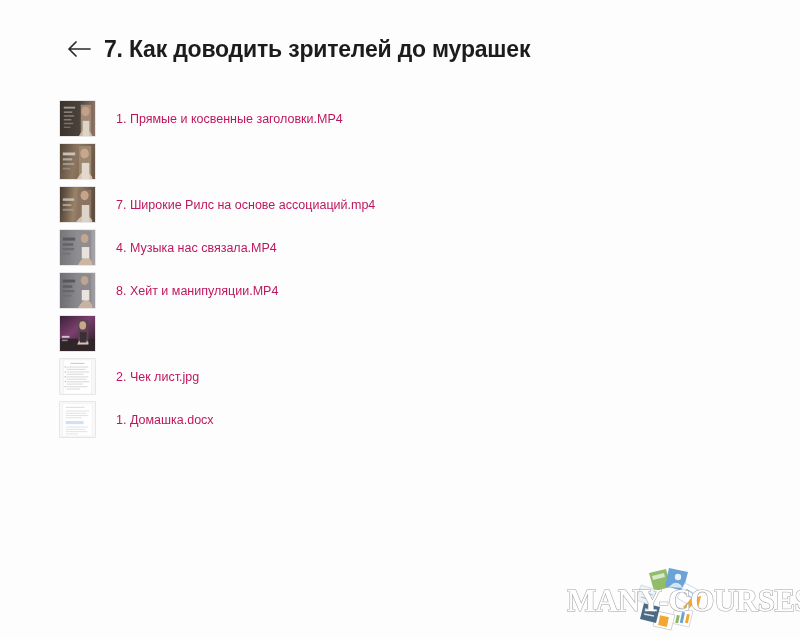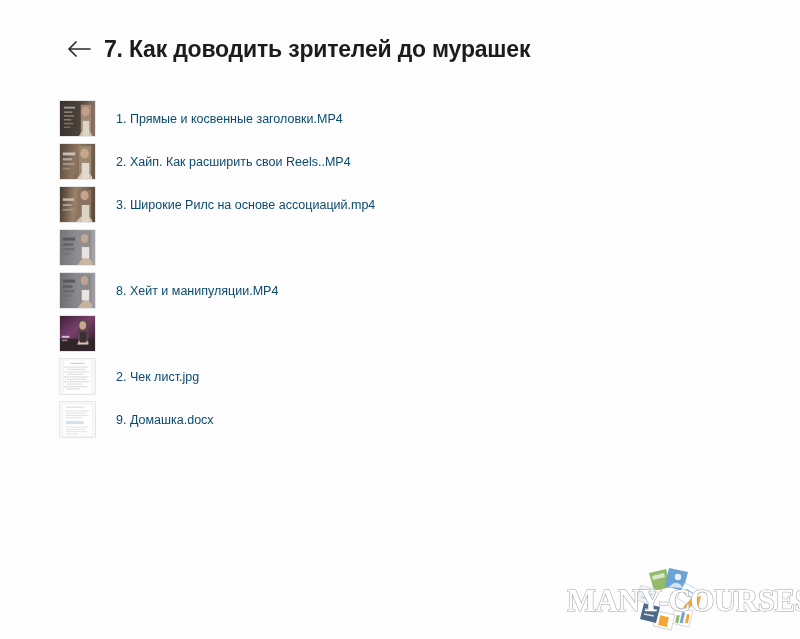--- a/index.html
+++ b/index.html
@@ -76,21 +76,21 @@
     box-sizing: border-box;
     overflow: hidden;
     position: relative;
     background: #f2f2f2;
     border-radius: 1px;
   }
   .thumb > svg { display: block; width: 100%; height: 100%; }
   .file-label {
     margin-left: 20px;
     font-size: 12.5px;
-    color: #0c4a6e;
+    color: #be185d;
     white-space: nowrap;
     line-height: 16px;
   }
 
   
   .watermark {
     position: absolute;
     left: 565px;
     top: 565px;
     width: 235px;
@@ -155,21 +155,20 @@
         <rect x="20" y="2" width="13" height="35" fill="#9c8771"></rect>
         <ellipse cx="26" cy="10" rx="4.5" ry="5.2" fill="#c9a78d"></ellipse>
         <path d="M18 37 q8-14 16-2 v2 z" fill="#d8c6b4"></path>
         <rect x="23" y="20" width="8" height="17" fill="#e2d8cc"></rect>
         <rect x="3" y="9" width="13" height="3" fill="#d8d2cb" opacity="0.85"></rect>
         <rect x="3" y="15" width="10" height="2.4" fill="#c3bbb3" opacity="0.8"></rect>
         <rect x="3" y="20" width="12" height="2.4" fill="#b3aaa2" opacity="0.7"></rect>
         <rect x="3" y="25" width="8" height="2" fill="#a9a099" opacity="0.6"></rect>
       </svg>
     </div>
-    <div class="file-label">2. Хайп. Как расширить свои Reels..MP4</div>
   </div>
 
   <div class="file-row">
     <div class="thumb">
       <svg viewBox="0 0 37 37" preserveAspectRatio="none" aria-hidden="true">
         <defs>
           <linearGradient id="g3" x1="0" y1="0" x2="1" y2="0.1">
             <stop offset="0" stop-color="#45392f"></stop>
               <stop offset="0.45" stop-color="#9a8268"></stop>
             <stop offset="1" stop-color="#5d4e41"></stop>
@@ -178,21 +177,21 @@
         <rect width="37" height="37" fill="url(#g3)"></rect>
         <rect x="19" y="3" width="14" height="34" fill="#8a7360"></rect>
         <ellipse cx="26" cy="9" rx="4.3" ry="5" fill="#c7a489"></ellipse>
         <path d="M17 37 q9-13 17-2 v2 z" fill="#d2bfad"></path>
         <rect x="23" y="19" width="8" height="18" fill="#ded3c7"></rect>
         <rect x="3" y="12" width="12" height="2.6" fill="#d6cfc7" opacity="0.8"></rect>
         <rect x="3" y="18" width="9" height="2.2" fill="#bdb4ab" opacity="0.75"></rect>
         <rect x="3" y="23" width="11" height="2.2" fill="#ada49c" opacity="0.65"></rect>
       </svg>
     </div>
-    <div class="file-label">3. Широкие Рилс на основе ассоциаций.mp4</div>
+    <div class="file-label">7. Широкие Рилс на основе ассоциаций.mp4</div>
   </div>
 
   <div class="file-row">
     <div class="thumb">
       <svg viewBox="0 0 37 37" preserveAspectRatio="none" aria-hidden="true">
         <defs>
           <linearGradient id="g4" x1="0" y1="0" x2="1" y2="0">
             <stop offset="0" stop-color="#76757a"></stop>
               <stop offset="0.5" stop-color="#8e8d92"></stop>
             <stop offset="1" stop-color="#a5a3a6"></stop>
@@ -202,20 +201,21 @@
         <rect x="20" y="1" width="13" height="36" fill="#8f8d90"></rect>
         <ellipse cx="26" cy="9" rx="4" ry="4.8" fill="#c2a692"></ellipse>
         <path d="M19 37 q8-15 15-3 v3 z" fill="#cbb5a3"></path>
         <rect x="23" y="18" width="8" height="12" fill="#e6e2dd"></rect>
         <rect x="3" y="8" width="13" height="3.2" fill="#57565a" opacity="0.9"></rect>
         <rect x="3" y="14" width="11" height="2.6" fill="#5e5d61" opacity="0.85"></rect>
         <rect x="3" y="19" width="12" height="2.4" fill="#67666a" opacity="0.8"></rect>
         <rect x="3" y="24" width="8" height="2.2" fill="#6f6e72" opacity="0.7"></rect>
       </svg>
     </div>
+    <div class="file-label">4. Музыка нас связала.MP4</div>
   </div>
 
   <div class="file-row">
     <div class="thumb">
       <svg viewBox="0 0 37 37" preserveAspectRatio="none" aria-hidden="true">
         <defs>
           <linearGradient id="g5" x1="0" y1="0" x2="1" y2="0">
             <stop offset="0" stop-color="#6f6e73"></stop>
               <stop offset="0.5" stop-color="#8a898e"></stop>
             <stop offset="1" stop-color="#9e9ca0"></stop>
@@ -303,21 +303,21 @@
         </g>
         <rect x="6" y="20" width="19" height="3.4" fill="#cfe3f2"></rect>
         <g fill="#e4e4e4">
           <rect x="6" y="26" width="24" height="1.1"></rect>
           <rect x="6" y="28.4" width="21" height="1.1"></rect>
           <rect x="6" y="30.8" width="23" height="1.1"></rect>
           <rect x="6" y="33.2" width="13" height="1.1"></rect>
         </g>
       </svg>
     </div>
-    <div class="file-label">9. Домашка.docx</div>
+    <div class="file-label">1. Домашка.docx</div>
   </div>
 
 </div>
 
 <div class="watermark">
   <svg width="235" height="74" viewBox="0 0 235 74" aria-hidden="true">
     <g>
 
       <path d="M84 8 L101 4 L106 22 L89 26 Z" fill="#8cb861" opacity="0.95"></path>
       <path d="M87 11 L99 8 L100 12 L88 15 Z" fill="#ffffff" opacity="0.65"></path>

